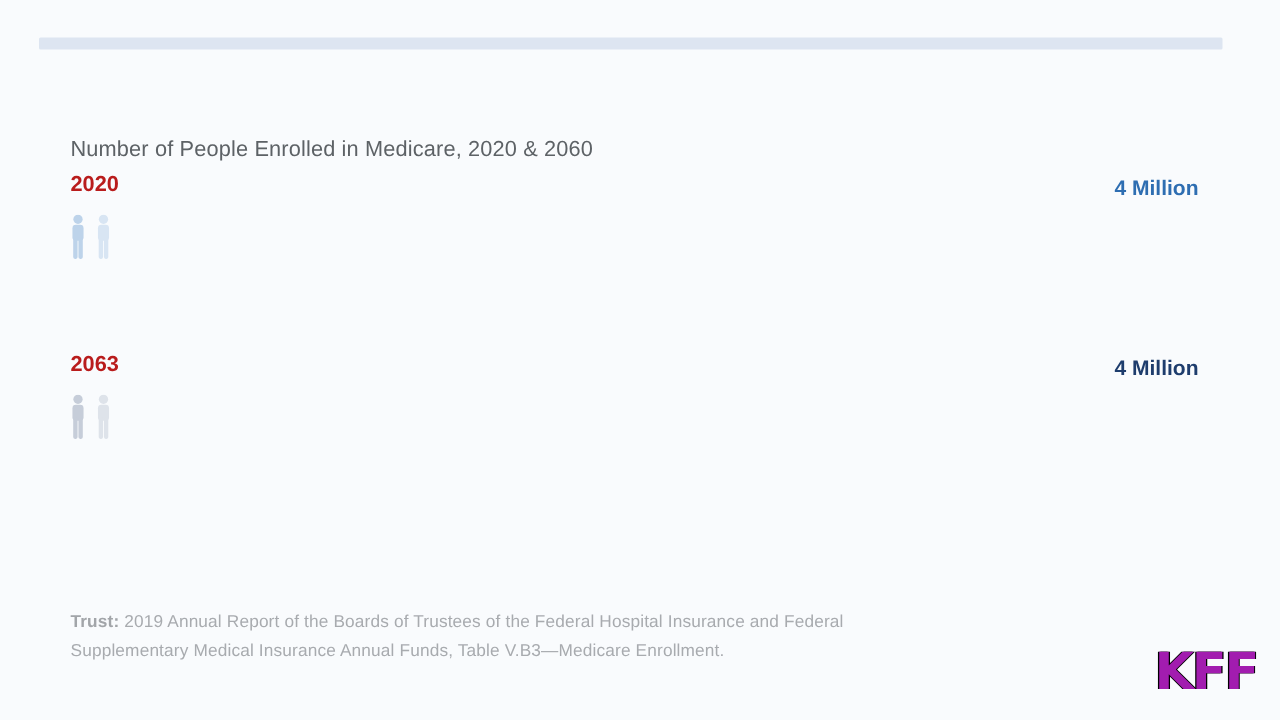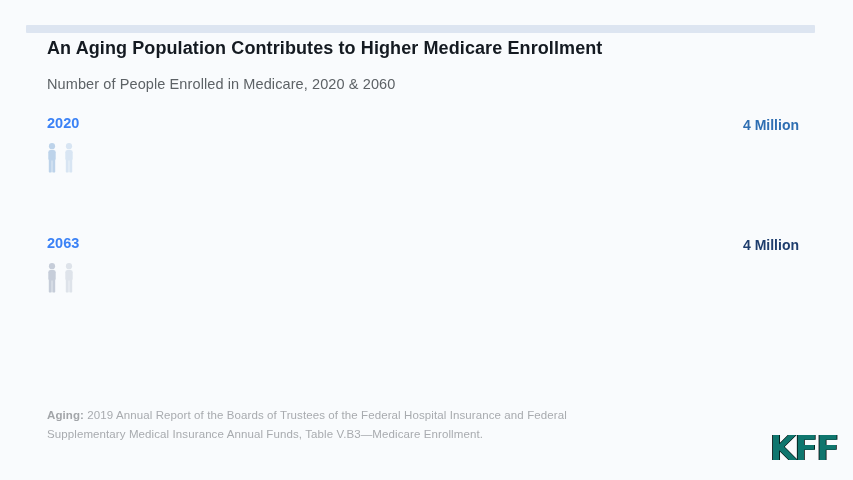--- a/index.html
+++ b/index.html
@@ -10,58 +10,57 @@
   }
   .accent-bar{
     position:absolute;left:26px;top:25px;width:789px;height:8px;
     background:#dde5f1;border-radius:1px;
   }
   .title{
     position:absolute;left:47px;top:38px;width:760px;
     font-size:18px;font-weight:700;color:#141a21;letter-spacing:.1px;
   }
   .subtitle{
-    position:absolute;left:47px;top:76px;width:760px;
+    position:absolute;left:47px;top:92px;width:760px;
     font-size:14.5px;font-weight:400;color:#5d6266;letter-spacing:.1px;
   }
   .row{position:absolute;left:0;width:853px;}
   .row .year{
     position:absolute;left:47px;top:0;
-    font-size:14.5px;font-weight:700;color:#3b82f6;
+    font-size:14.5px;font-weight:700;color:#b91c1c;
   }
   .row .value{
     position:absolute;right:54px;top:2px;
     font-size:14px;font-weight:700;text-align:right;
   }
   .row .icons{
     position:absolute;left:47px;top:28px;height:30px;
     display:flex;gap:7px;align-items:flex-end;
   }
   .row .icons svg{display:block;}
   .source{
     position:absolute;left:47px;top:406px;width:600px;
     font-size:11.5px;line-height:18.5px;color:#a8abaf;letter-spacing:.1px;
   }
   .source b{font-weight:700;color:#a2a5a9;}
   .kff-logo{
     position:absolute;right:15px;top:428px;
     font-family:"DejaVu Sans",sans-serif;
-    font-size:34px;font-weight:700;color:#0f766e;
+    font-size:34px;font-weight:700;color:#a21caf;
     letter-spacing:-1.5px;
     text-shadow:0.8px 0 0 #000,-0.8px 0 0 #000;
   }
 </style>
 </head>
 <body>
 
 <div class="frame">
 
   <div class="accent-bar"></div>
 
-  <h1 class="title" style="margin:0">An Aging Population Contributes to Higher Medicare Enrollment</h1>
 
   <div class="subtitle">Number of People Enrolled in Medicare, 2020 &amp; 2060</div>
 
   <div id="rows">
       <div class="row" style="top: 115px;">
         <div class="year">2020</div>
         <div class="value" style="color: rgb(46, 110, 178);">4 Million</div>
         <div class="icons">
           <svg viewBox="0 0 10 30" width="10" height="30">
             <circle cx="5" cy="3.2" r="3.1" fill="#bdd3ea"></circle>
@@ -91,19 +90,19 @@
             <circle cx="5" cy="3.2" r="3.1" fill="#dee3ea"></circle>
             <rect x="1.3" y="6.9" width="7.4" height="10.6" rx="2.3" fill="#dee3ea"></rect>
             <rect x="1.8" y="15" width="2.9" height="14.6" rx="1.2" fill="#dee3ea"></rect>
             <rect x="5.3" y="15" width="2.9" height="14.6" rx="1.2" fill="#dee3ea"></rect>
           </svg>
         </div>
       </div>
     </div>
 
   <div class="source">
-    <b>Aging:</b><span> 2019 Annual Report of the Boards of Trustees of the Federal Hospital Insurance and Federal</span><br>
+    <b>Trust:</b><span> 2019 Annual Report of the Boards of Trustees of the Federal Hospital Insurance and Federal</span><br>
     <span>Supplementary Medical Insurance Annual Funds, Table V.B3—Medicare Enrollment.</span>
   </div>
 
   <div class="kff-logo">KFF</div>
 
 </div>
 
 </body></html>

